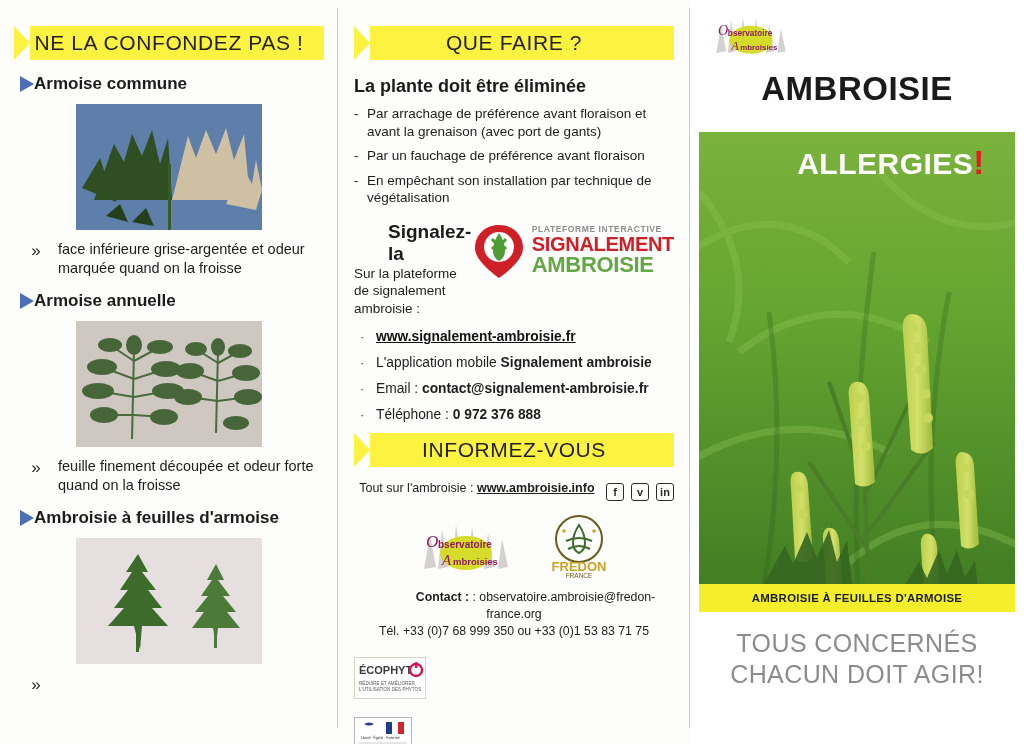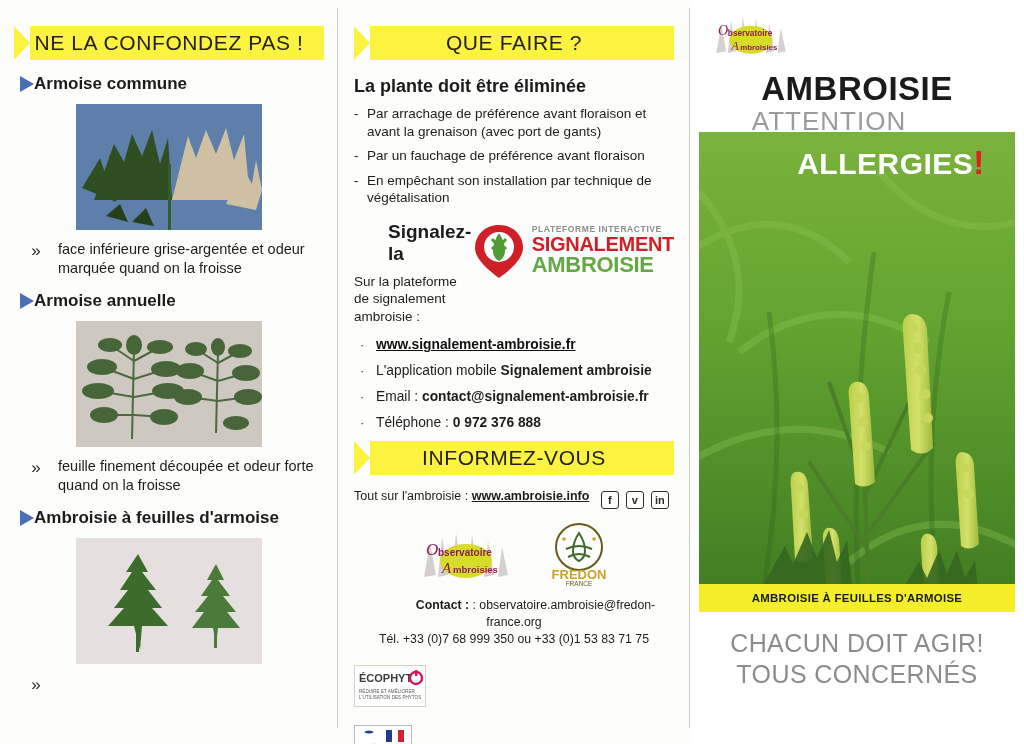--- a/index.html
+++ b/index.html
@@ -93,40 +93,40 @@
   .dash-item {
     display: flex; gap: 5px;
     font-size: 13.5px; color: #1d1d1d; line-height: 1.3;
     margin-bottom: 7px;
   }
   .dash { flex: 0 0 8px; }
 
   .signal-row { display: flex; align-items: flex-start; margin-top: 14px; }
   .signal-left { width: 155px; }
   .signal-left h3 { font-size: 19px; font-weight: bold; color: #1b1b1b; margin-left: 34px; }
-  .signal-left p { font-size: 13.5px; color: #1d1d1d; line-height: 1.3; margin-top: 8px; }
+  .signal-left p { font-size: 13.5px; color: #1d1d1d; line-height: 1.3; }
 
   .sig-logo { display: flex; align-items: center; gap: 6px; margin-top: 2px; }
   .sig-pin { width: 54px; height: 56px; flex: 0 0 auto; }
   .sig-words { line-height: 1; }
   .sig-w1 { font-size: 8.5px; letter-spacing: 0.6px; color: #8d8d8d; font-weight: bold; }
   .sig-w2 { font-size: 20px; font-weight: bold; color: #cf2027; letter-spacing: -0.3px; }
   .sig-w3 { font-size: 22px; font-weight: bold; color: #63a844; letter-spacing: -0.3px; }
 
   .dot-list { margin-top: 12px; }
   .dot-item {
     display: flex; gap: 10px; align-items: baseline;
     font-size: 13.8px; color: #1d1d1d; margin-bottom: 11px; padding-left: 6px;
   }
   .dot { flex: 0 0 6px; font-size: 13px; color: #333; }
   .dot-item b { font-weight: bold; }
   .link-bold { font-weight: bold; text-decoration: underline; color: #111; }
 
   .info-line {
-    text-align: left; font-size: 12.5px; color: #1d1d1d;
+    text-align: right; font-size: 12.5px; color: #1d1d1d;
     margin-top: 14px;
   }
   .info-line .u { font-weight: bold; text-decoration: underline; }
   .social-row { display: inline-flex; gap: 7px; vertical-align: -4px; margin-left: 8px; }
   .soc {
     width: 18px; height: 18px; border: 1.4px solid #2b2b2b; border-radius: 3px;
     display: inline-flex; align-items: center; justify-content: center;
     font-size: 11px; font-weight: bold; color: #2b2b2b;
   }
 
@@ -478,21 +478,20 @@
         </g>
         <ellipse cx="52" cy="38" rx="26" ry="17" fill="#d6dc2a"></ellipse>
         <text x="12" y="32" font-family="Liberation Serif, serif" font-size="17" font-style="italic" fill="#8e1c5a">O</text>
         <text x="24" y="33" font-family="Liberation Sans, sans-serif" font-size="10" font-weight="bold" fill="#8e1c5a">bservatoire</text>
         <text x="28" y="50" font-family="Liberation Serif, serif" font-size="15" font-style="italic" fill="#8e1c5a">A</text>
         <text x="39" y="50" font-family="Liberation Sans, sans-serif" font-size="9.5" font-weight="bold" fill="#8e1c5a">mbroisies</text>
       </svg>
 
       <div class="cover-title">
         <div class="t-ambroisie">AMBROISIE</div>
-        <div class="t-attention">ATTENTION</div>
       </div>
 
       <div class="cover-photo">
         <svg width="316" height="480" viewBox="0 0 316 480" preserveAspectRatio="none">
           <defs>
             <linearGradient id="bgGreen" x1="0" y1="0" x2="0" y2="1">
               <stop offset="0%" stop-color="#7ab23c"></stop>
               <stop offset="40%" stop-color="#63a430"></stop>
               <stop offset="100%" stop-color="#3f7a22"></stop>
             </linearGradient>
@@ -552,19 +551,19 @@
         </svg>
         <div class="t-allergies">
           <span>ALLERGIES</span><span class="bang">!</span>
         </div>
         <div class="caption-band">
           <span>AMBROISIE À FEUILLES D'ARMOISE</span>
         </div>
       </div>
 
       <div class="cover-slogan">
+        <div>TOUS CONCERNÉS</div>
         <div>CHACUN DOIT AGIR!</div>
-        <div>TOUS CONCERNÉS</div>
       </div>
     </div>
   </div>
 
 </div>
 
 </body></html>

